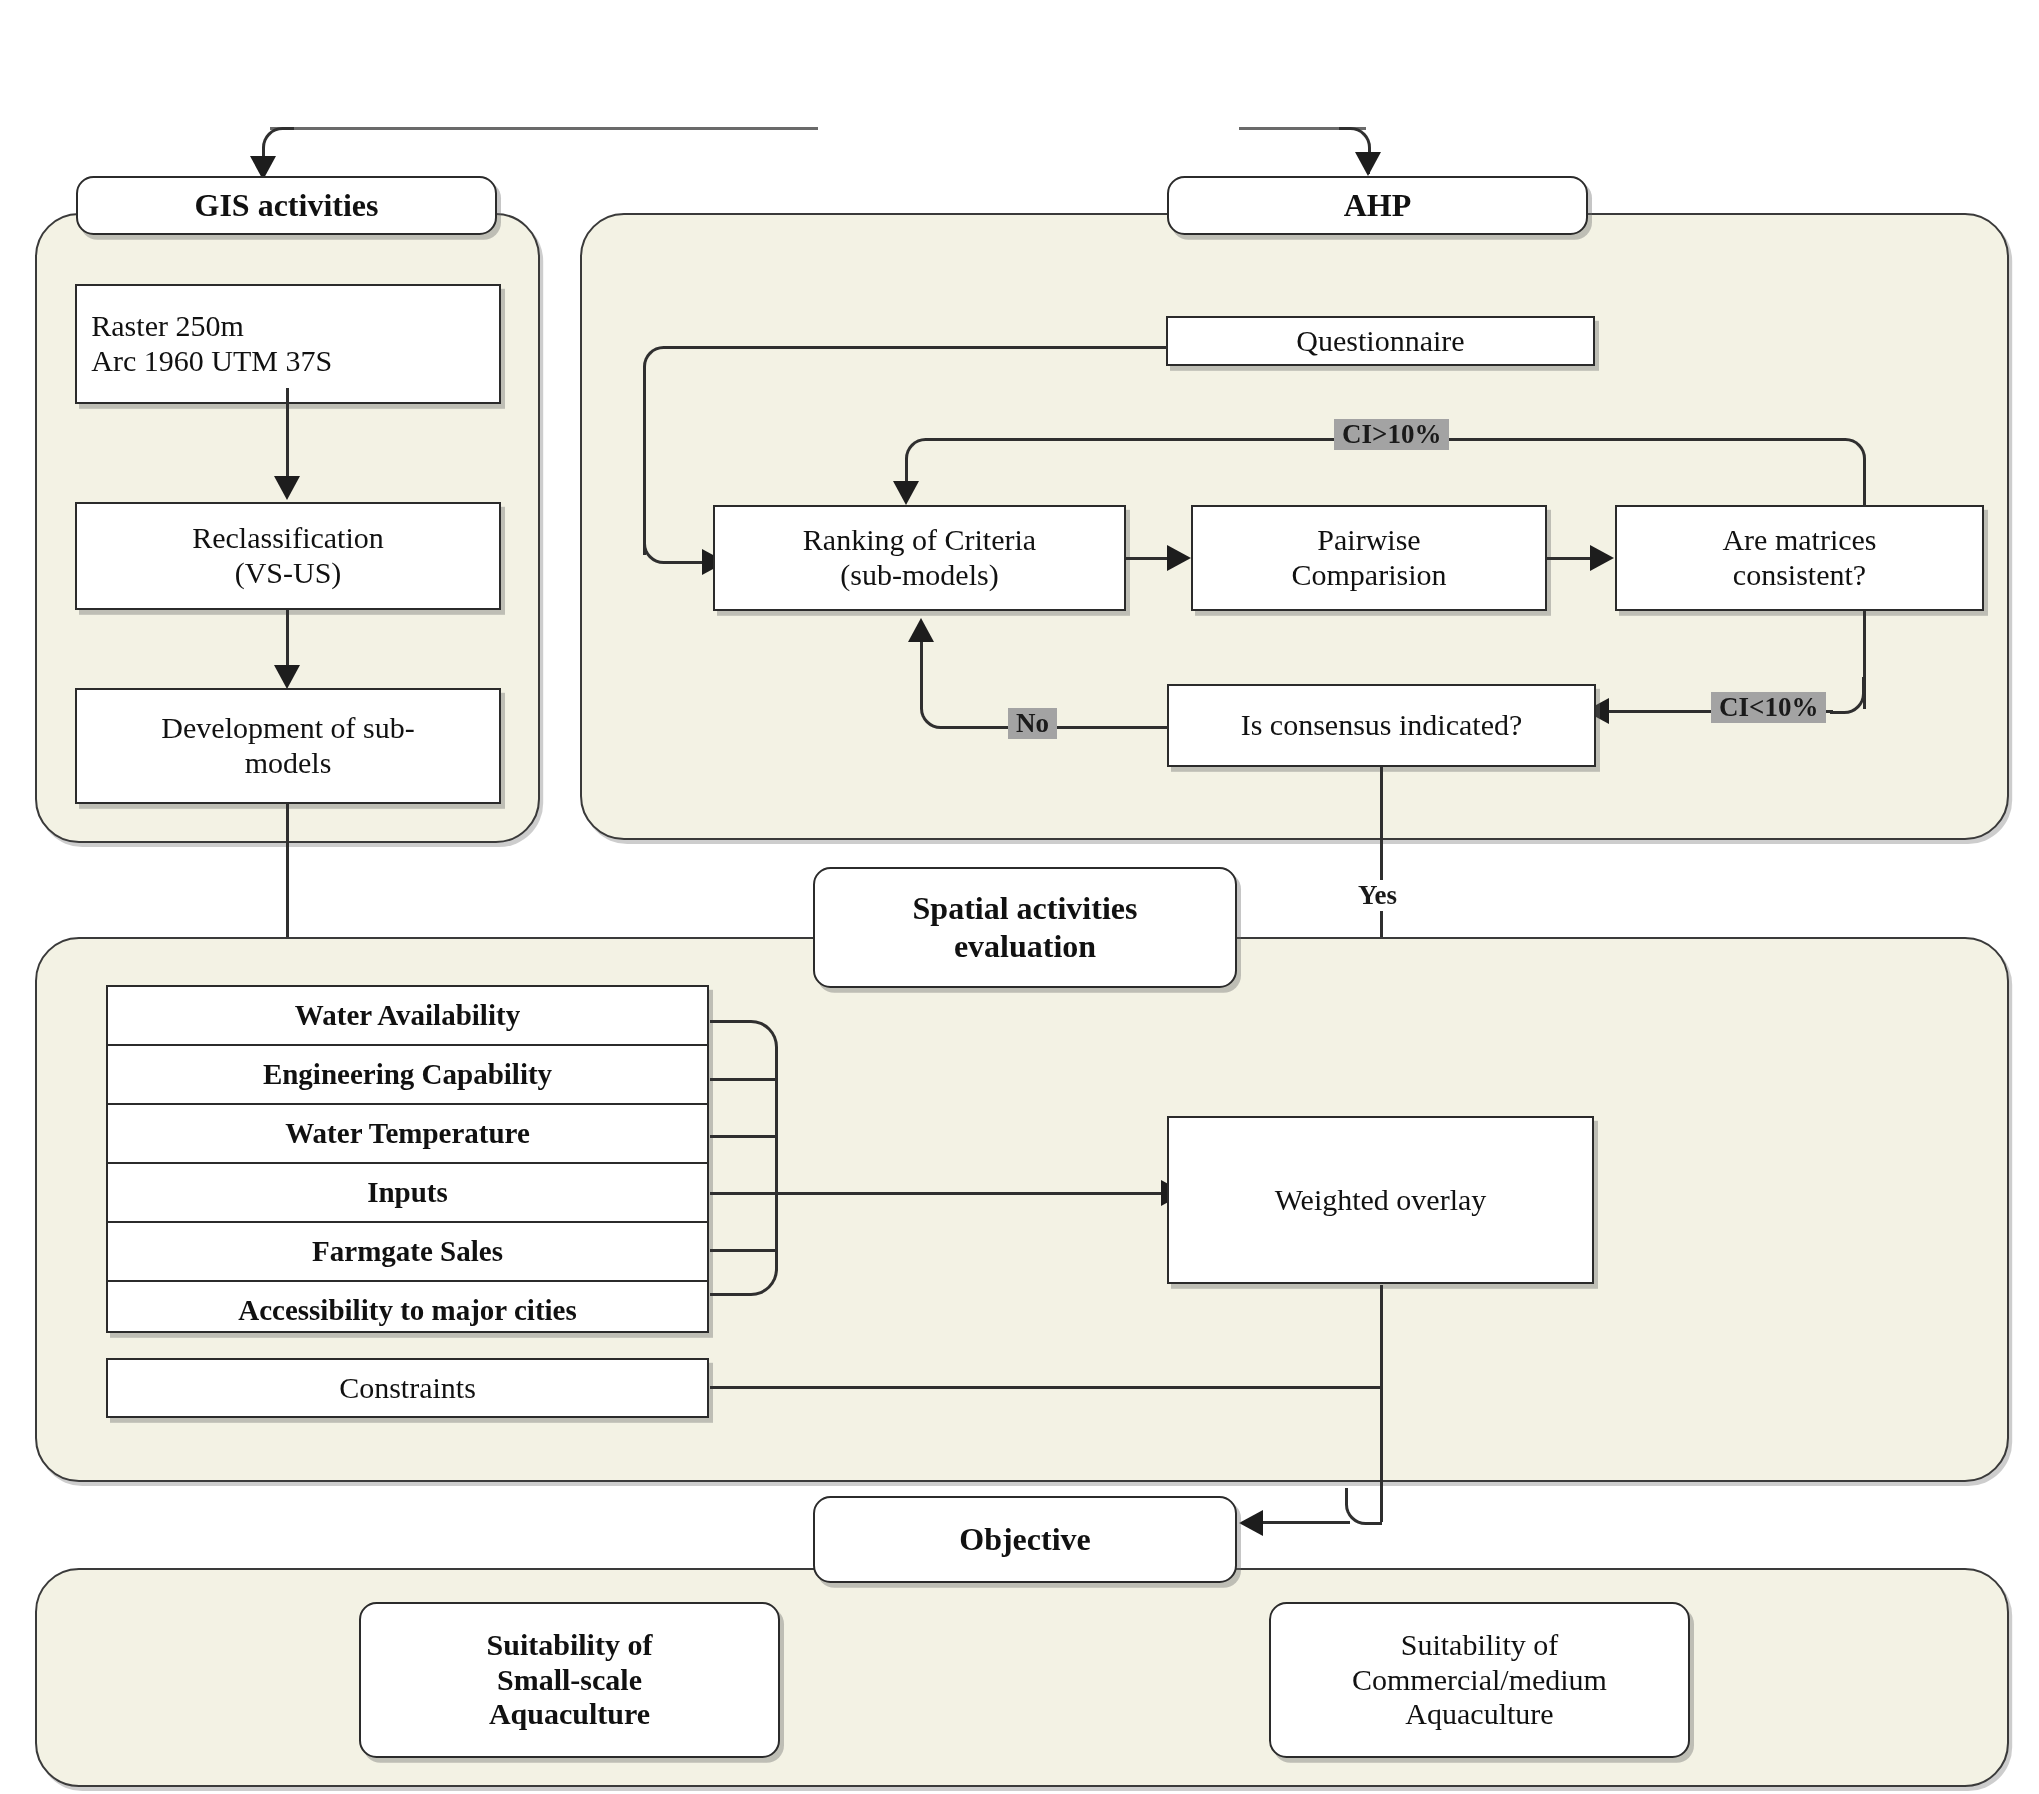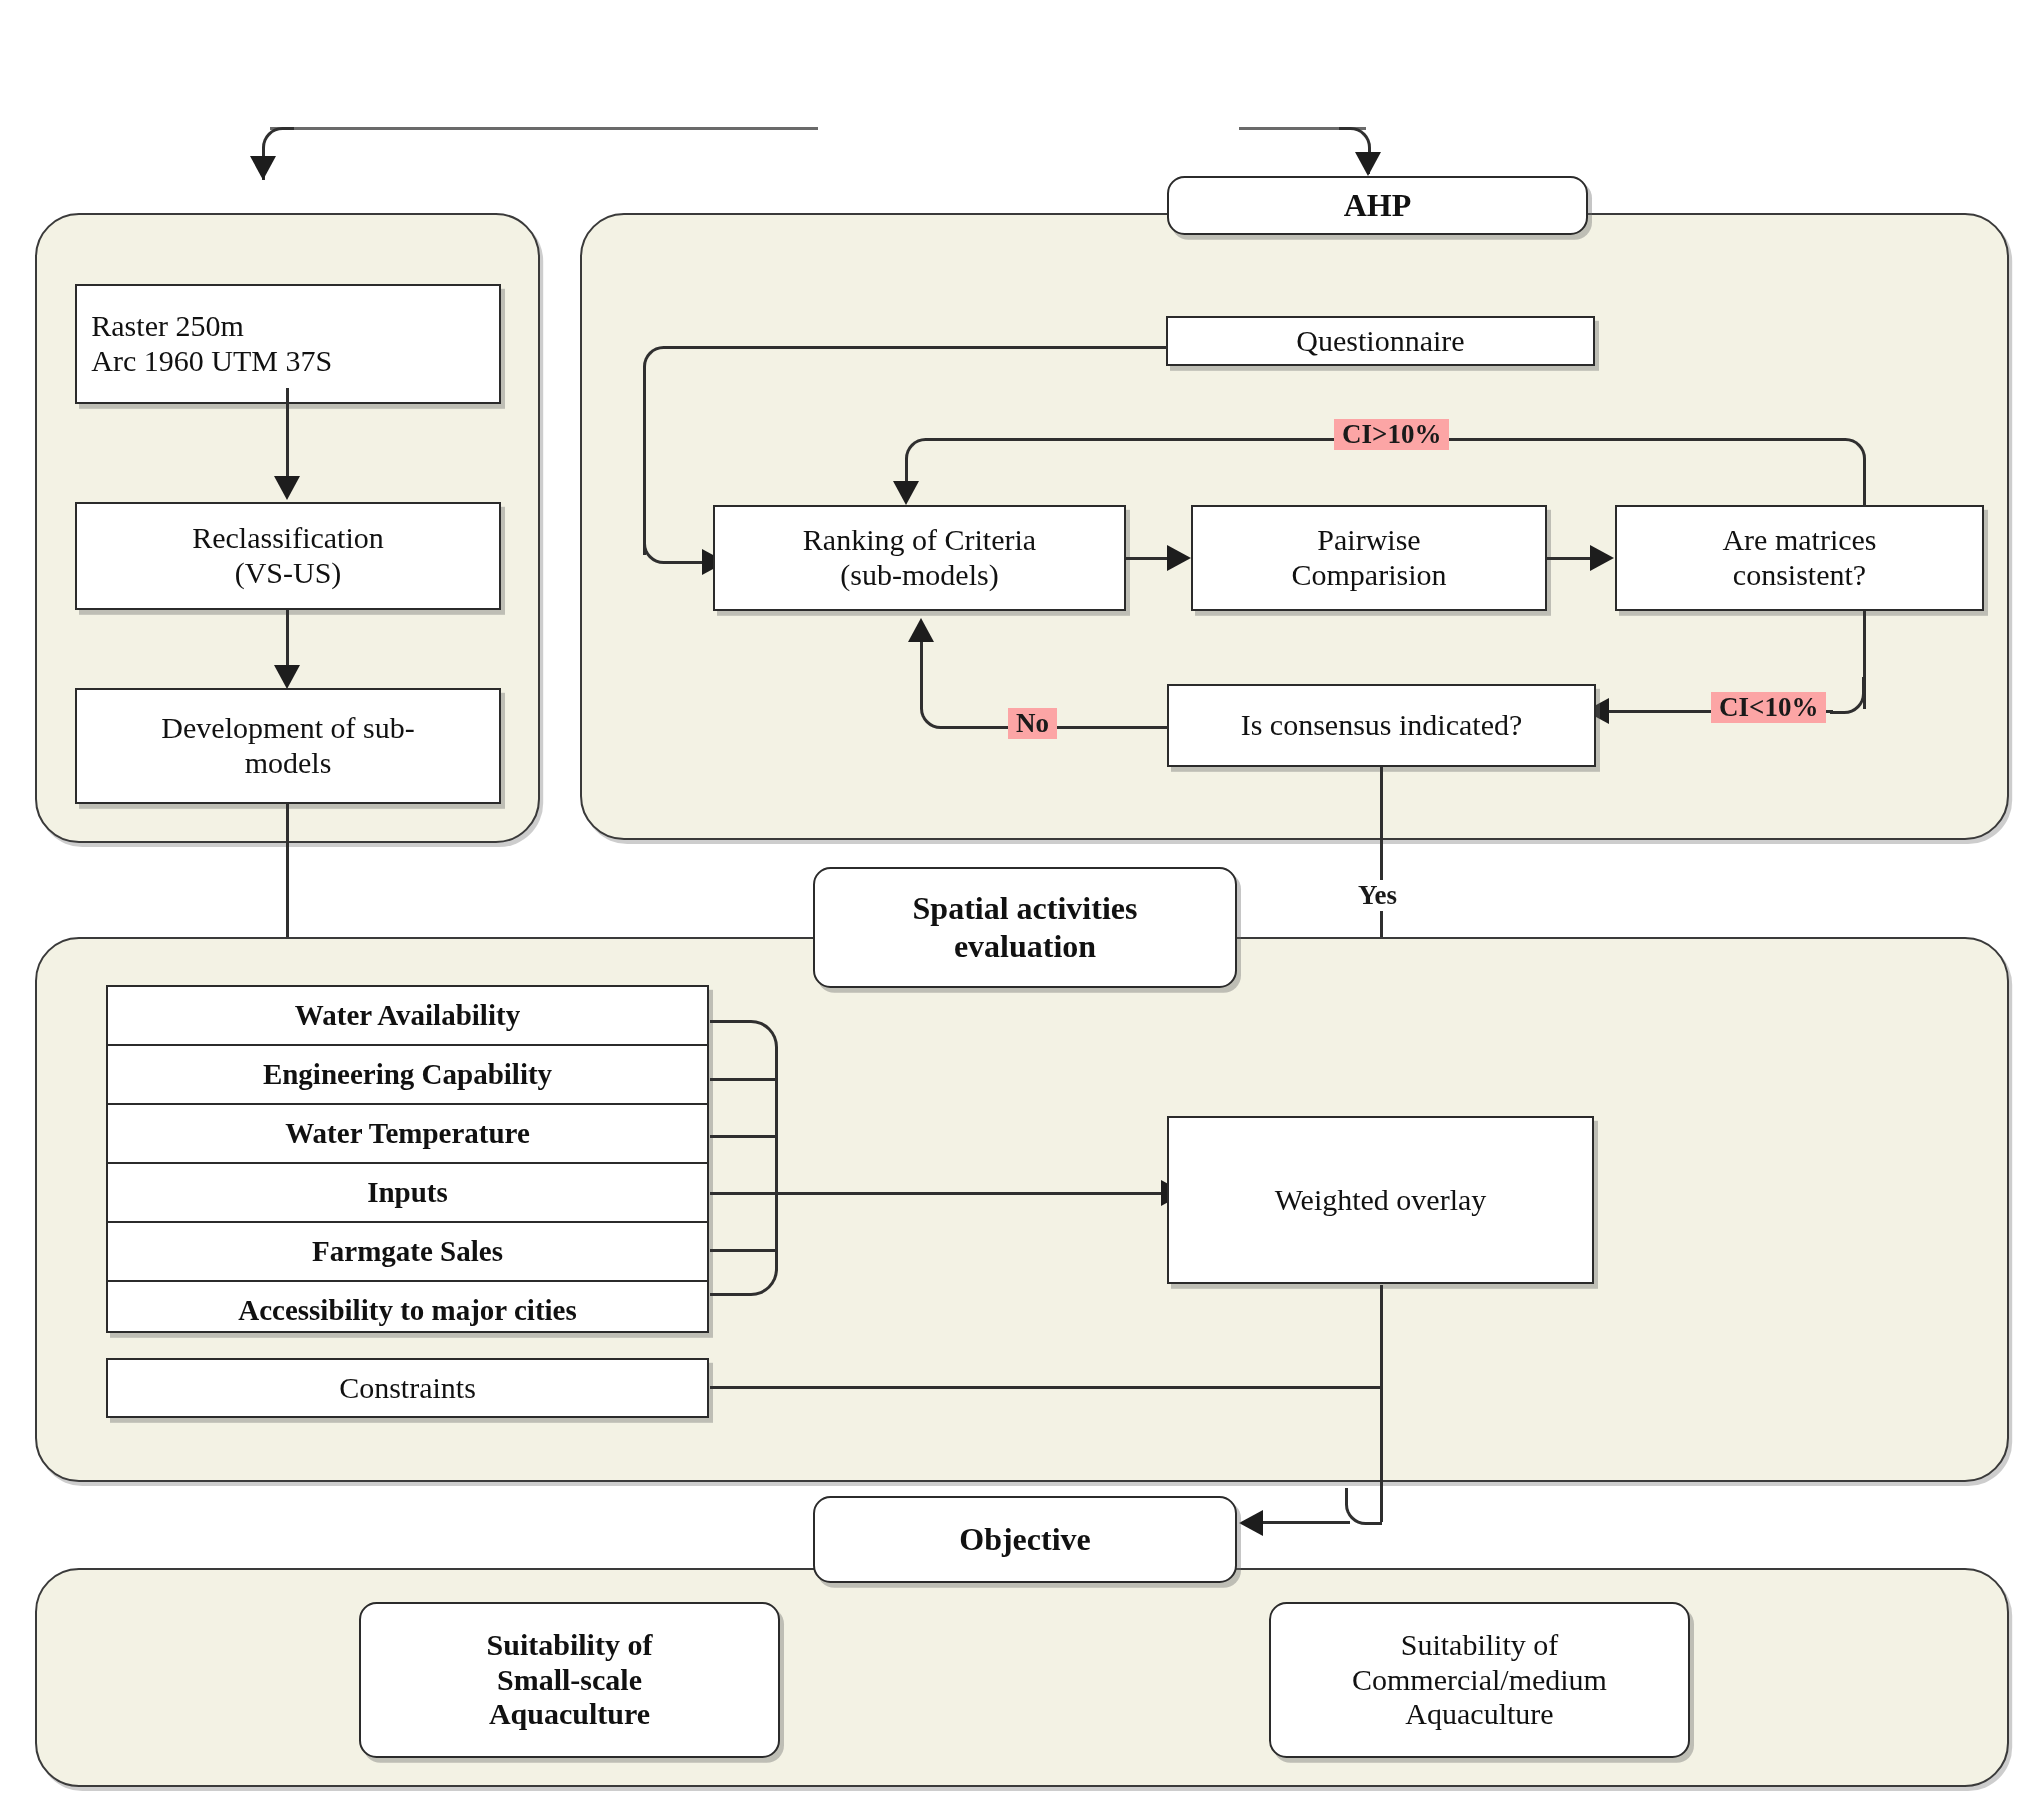--- a/index.html
+++ b/index.html
@@ -41,21 +41,21 @@
   .ar{border-top:13.5px solid transparent;border-bottom:13.5px solid transparent;border-left:24px solid #1d1d1d;}
   .al{border-top:13.5px solid transparent;border-bottom:13.5px solid transparent;border-right:24px solid #1d1d1d;}
 
   
   .elbow{position:absolute;border:3.2px solid #2f2f2f;box-sizing:border-box;background:transparent;}
   .e-tl{border-right:none;border-bottom:none;border-top-left-radius:20.6px;}
   .e-tr{border-left:none;border-bottom:none;border-top-right-radius:20.6px;}
   .e-bl{border-right:none;border-top:none;border-bottom-left-radius:20.6px;}
   .e-br{border-left:none;border-top:none;border-bottom-right-radius:20.6px;}
 
-  .lbl{position:absolute;font-size:27px;font-weight:bold;color:#1a1a1a;background:#fca5a5;padding:0 8px;white-space:nowrap;}
+  .lbl{position:absolute;font-size:27px;font-weight:bold;color:#1a1a1a;background:#a3a3a3;padding:0 8px;white-space:nowrap;}
   .lbl.onwhite{background:#ffffff;}
 
   
   .brace{position:absolute;border:3.2px solid #2f2f2f;border-left:none;box-sizing:border-box;
          border-top-right-radius:27px;border-bottom-right-radius:27px;background:transparent;}
 </style>
 </head>
 <body>
 
 <div id="stage">
@@ -65,20 +65,23 @@
   <div class="elbow e-tl" style="left:262px;top:127px;width:32px;height:35px;"></div>
   <div class="ln lnv" style="left:262px;top:156px;height:24px;"></div>
   <div class="arrow ad" style="left:250px;top:156px;"></div>
 
   <div class="ln lnh-t" style="left:1239px;top:127px;width:127px;"></div>
   <div class="elbow e-tr" style="left:1339px;top:127px;width:32px;height:35px;"></div>
   <div class="ln lnv" style="left:1367px;top:156px;height:17.5px;"></div>
   <div class="arrow ad" style="left:1355px;top:152px;"></div>
 
   <div class="panel" style="left:35px;top:213px;width:505px;height:630px;"></div>
+  <div class="rbox bold f40" style="left:76px;top:176px;width:421px;height:59px;">
+    <span>GIS activities</span>
+  </div>
 
   <div class="box f38" style="left:75px;top:284px;width:426px;height:120px;justify-content:flex-start;padding-left:14.3px;text-align:left;">
     <span style="white-space:pre-line;">Raster 250m
 Arc 1960 UTM 37S</span>
   </div>
 
   <div class="ln lnv" style="left:286px;top:388px;height:103px;"></div>
   <div class="arrow ad" style="left:274px;top:476px;"></div>
 
   <div class="box f38" style="left:75px;top:502px;width:426px;height:108px;">

